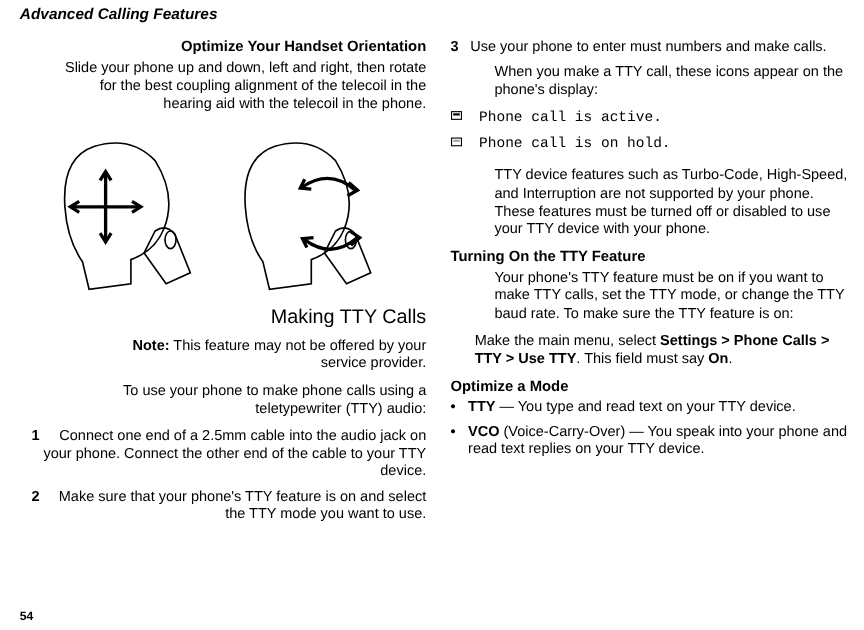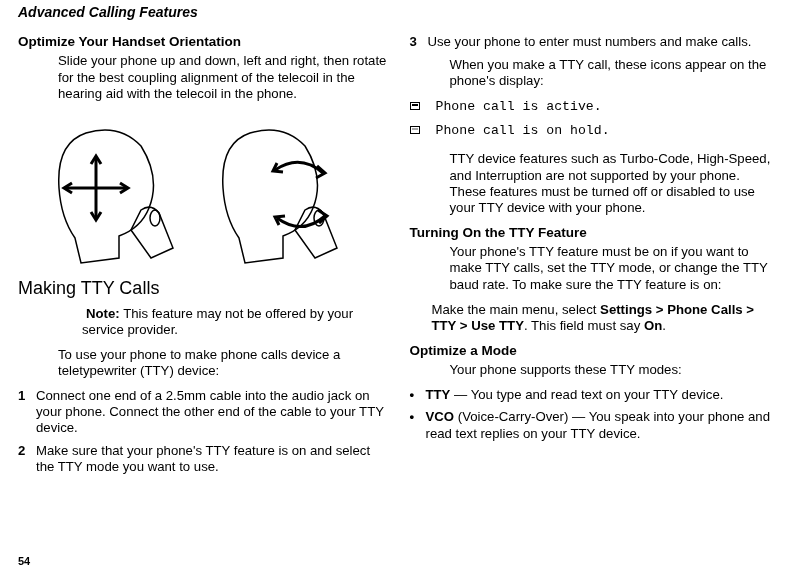--- a/index.html
+++ b/index.html
@@ -23,21 +23,21 @@
   }
   .columns {
     display: flex;
     gap: 22px;
   }
   .col {
     flex: 1;
     font-size: 13.2px;
     line-height: 1.22;
   }
-  .col-left { width: 49%; }
+  .col-left { width: 49%; text-align: right; }
   .col-right { width: 51%; }
   .subhead {
     font-weight: bold;
     font-size: 13.5px;
     margin-bottom: 3px;
   }
   .h2 {
     font-weight: normal;
     font-size: 18px;
     margin-top: 2px;
@@ -151,21 +151,21 @@
             <polyline points="74,107 70,99 80,98"></polyline>
             <polyline points="114,105 122,98 113,92"></polyline>
           </g>
         </svg>
       </div>
 
       <div class="h2">Making TTY Calls</div>
       <div class="note">
         <span class="note-label">Note:</span><span> This feature may not be offered by your service provider.</span>
       </div>
-      <div class="para">To use your phone to make phone calls device a teletypewriter (TTY) device:</div>
+      <div class="para">To use your phone to make phone calls using a teletypewriter (TTY) audio:</div>
 
       <div class="numitem">
         <div class="num">1</div>
         <div class="txt">Connect one end of a 2.5mm cable into the audio jack on your phone. Connect the other end of the cable to your TTY device.</div>
       </div>
       <div class="numitem">
         <div class="num">2</div>
         <div class="txt">Make sure that your phone's TTY feature is on and select the TTY mode you want to use.</div>
       </div>
     </div>
@@ -190,21 +190,20 @@
 
       <div class="para">TTY device features such as Turbo-Code, High-Speed, and Interruption are not supported by your phone. These features must be turned off or disabled to use your TTY device with your phone.</div>
 
       <div class="subhead">Turning On the TTY Feature</div>
       <div class="para">Your phone's TTY feature must be on if you want to make TTY calls, set the TTY mode, or change the TTY baud rate. To make sure the TTY feature is on:</div>
       <div class="indent">
         <span>Make the main menu, select </span><span class="bold">Settings &gt; Phone Calls &gt; TTY &gt; Use TTY</span><span>. This field must say </span><span class="bold">On</span><span>.</span>
       </div>
 
       <div class="subhead">Optimize a Mode</div>
-      <div class="para">Your phone supports these TTY modes:</div>
 
       <div class="bulitem">
         <div class="bul">•</div>
         <div class="txt"><span class="bold">TTY</span><span> — You type and read text on your TTY device.</span></div>
       </div>
       <div class="bulitem">
         <div class="bul">•</div>
         <div class="txt"><span class="bold">VCO</span><span> (Voice-Carry-Over) — You speak into your phone and read text replies on your TTY device.</span></div>
       </div>
     </div>

